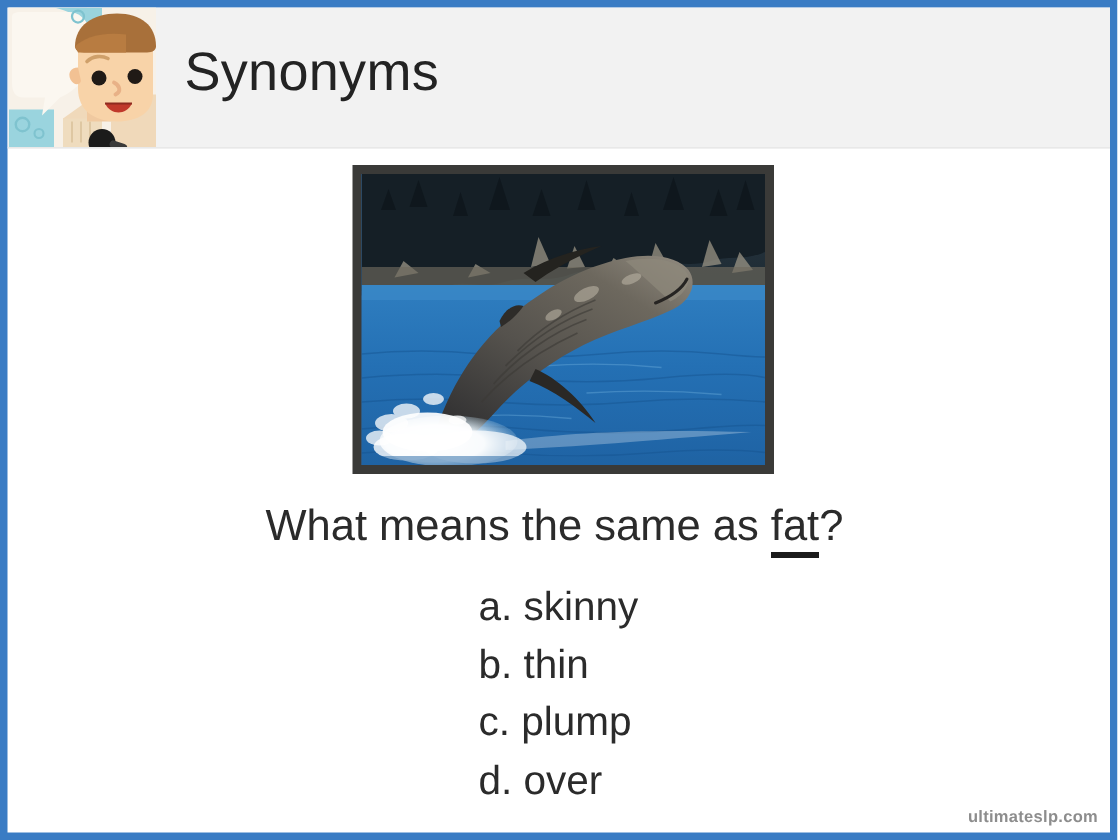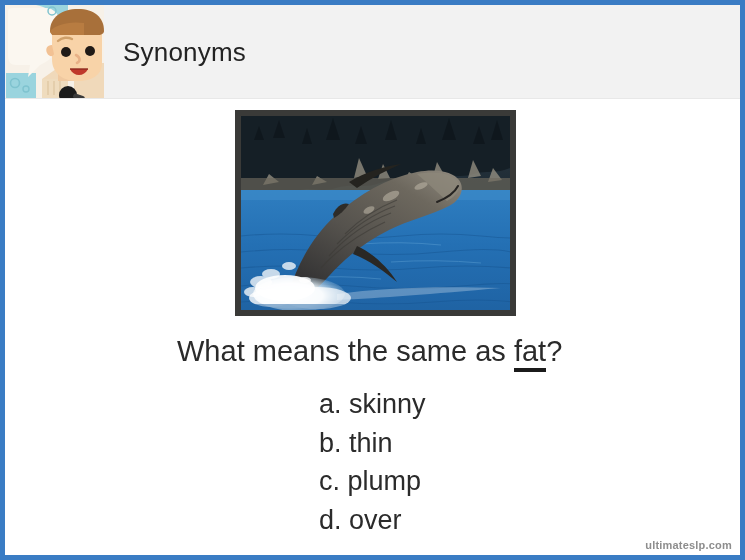--- a/index.html
+++ b/index.html
@@ -35,22 +35,22 @@
     top: 0px;
     width: 98px;
     height: 93px;
     overflow: hidden;
     background: #f7f1e8;
   }
   #avatar svg { display: block; }
   #title {
     position: absolute;
     left: 118px;
-    top: 32px;
-    font-size: 26px;
+    top: 22px;
+    font-size: 36px;
     color: #232323;
     letter-spacing: 0.2px;
     white-space: nowrap;
   }
   
   #picture-frame {
     position: absolute;
     left: 230px;
     top: 105px;
     width: 281px;

